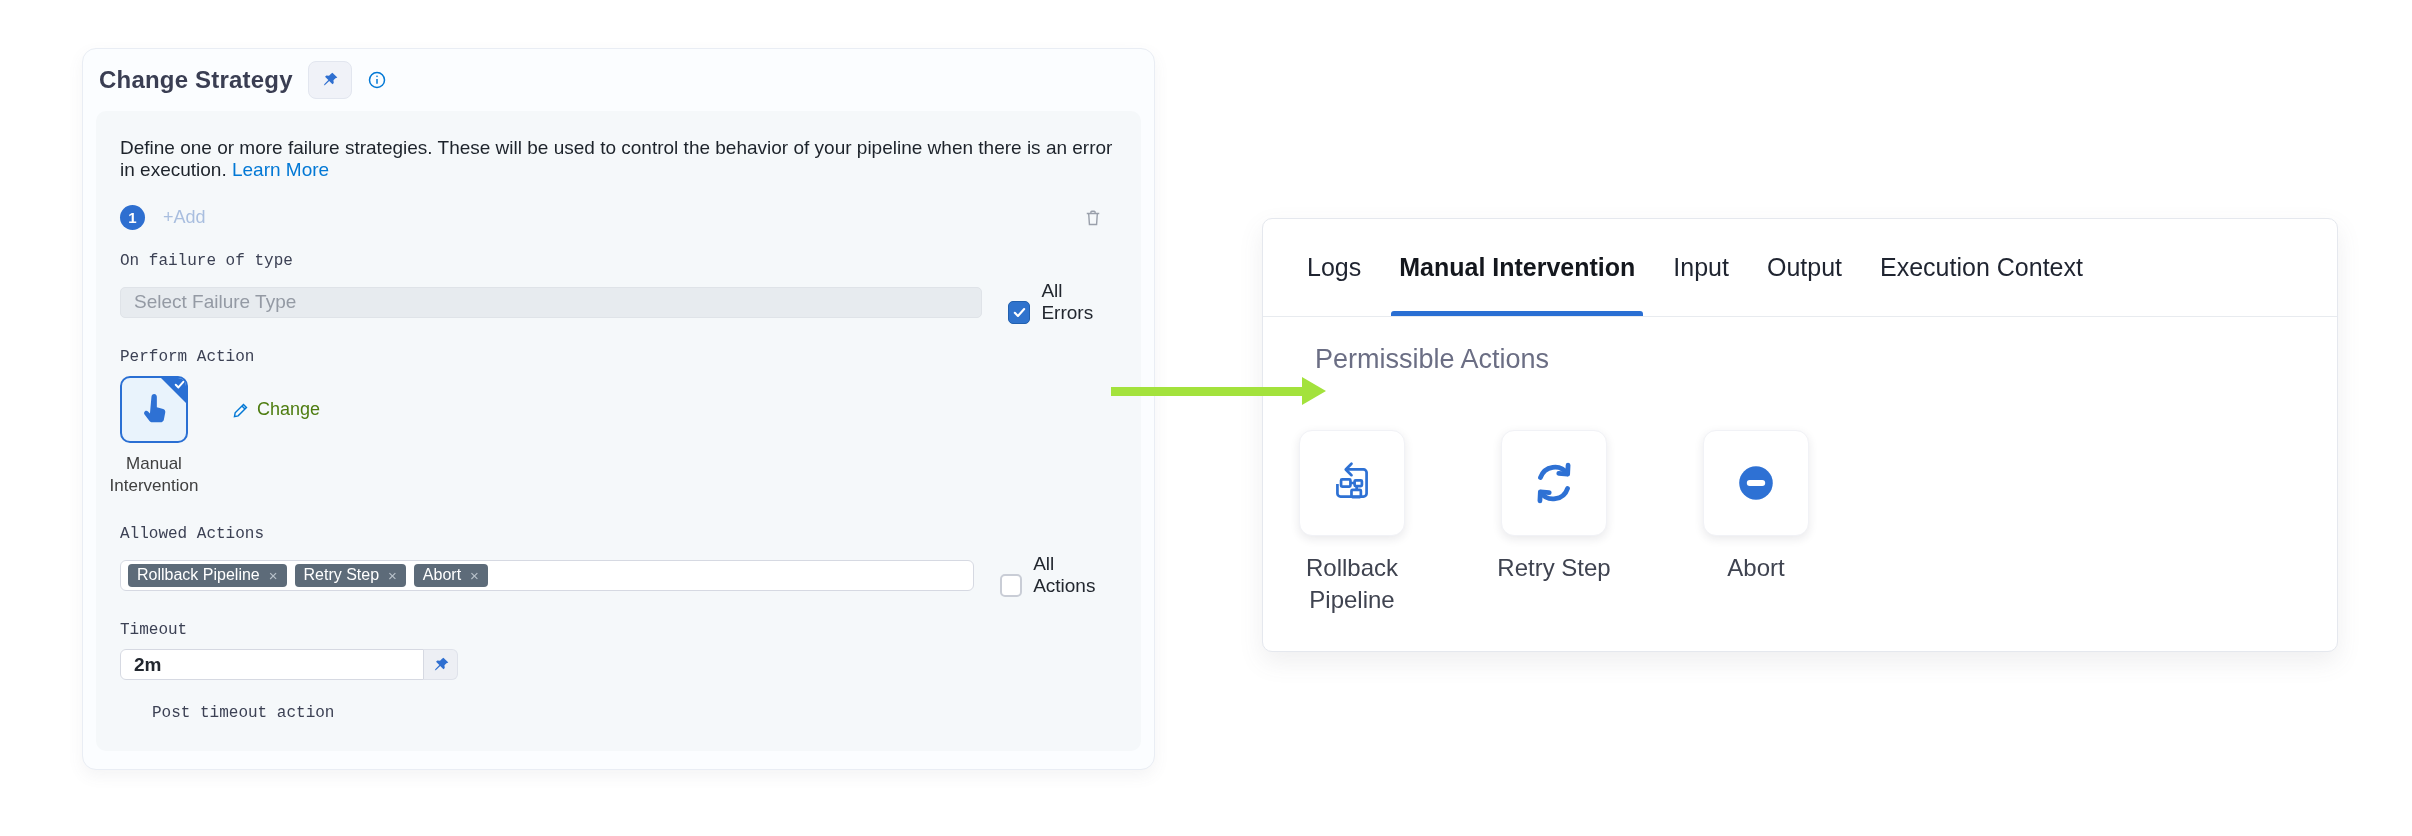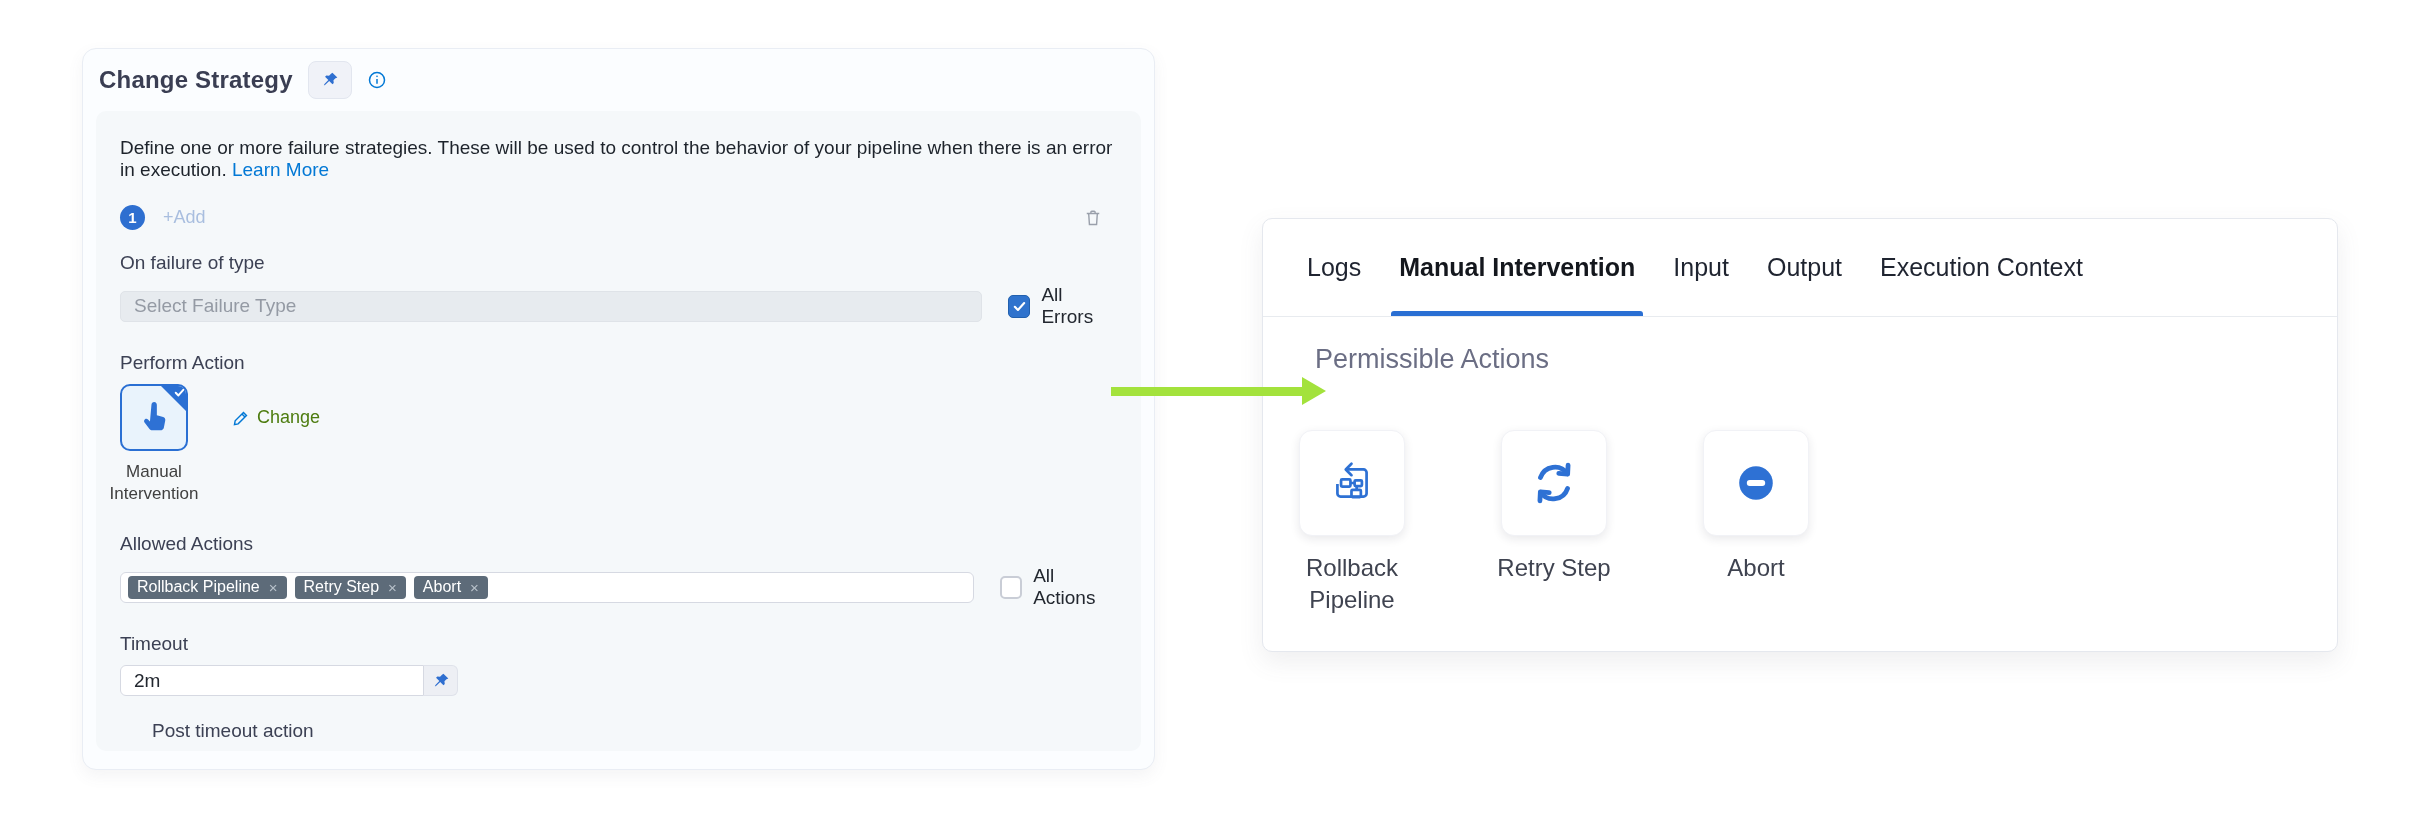--- a/index.html
+++ b/index.html
@@ -23,30 +23,30 @@
 
   .desc { font-size:19px; color:#1d232b; margin-bottom:24px; }
   .learn-more { color:#0278d5; text-decoration:none; cursor:pointer; }
 
   .strategy-row { display:flex; align-items:center; margin-bottom:22px; }
   .badge { width:25px; height:25px; border-radius:50%; background:#2e6fd0; color:#fff;
     font-size:15px; font-weight:700; display:flex; align-items:center; justify-content:center; }
   .add-link { margin-left:18px; font-size:18px; color:#a9bedf; cursor:pointer; }
   .trash { margin-left:auto; margin-right:14px; cursor:pointer; }
 
-  .field-label { display:block; font-size:19px; color:#3c4154; margin-bottom:10px; }
+  .field-label { display:block; font-size:16px; color:#3c4154; margin-bottom:10px;font-family:Liberation Mono, monospace; }
   .field { margin-bottom:24px; }
 
   .row { display:flex; align-items:center; }
 
   .select-input { width:887px; height:31px; background:#e7ebef; border:1px solid #dfe3e8;
     border-radius:5px; padding:0 13px; font-size:19px; color:#6b727c; outline:none; }
   .select-input::placeholder { color:#949aa4; }
 
-  .checkbox { display:flex; align-items:center; gap:11px; margin-left:26px; cursor:pointer; }
+  .checkbox { display:flex; align-items:flex-end; gap:11px; margin-left:26px; cursor:pointer; }
   .cb-box { width:23px; height:23px; border-radius:5px; display:flex; align-items:center;
     justify-content:center; }
   .cb-checked { background:#2f73cd; border:1px solid #2160ae; }
   .cb-unchecked { background:#ffffff; border:2px solid #c9cdd6; }
   .cb-label { font-size:19px; color:#22272f; }
 
   .action-area { display:flex; align-items:center; gap:44px; }
   .action-card { position:relative; width:68px; height:67px; background:#e9f3fc;
     border:2px solid #2a6fd3; border-radius:10px; display:flex; align-items:center;
     justify-content:center; cursor:pointer; overflow:hidden; }
@@ -59,21 +59,21 @@
     font-size:17px; color:#404040; line-height:1.3; }
 
   .tags-input { width:887px; height:31px; background:#fff; border:1px solid #d6d9e2;
     border-radius:6px; display:flex; align-items:center; gap:8px; padding:0 7px; }
   .tag { background:#5d6b79; color:#fff; font-size:16px; height:23px; padding:0 9px;
     border-radius:4px; display:flex; align-items:center; gap:9px; white-space:nowrap; }
   .tag-x { color:#b9c2cb; font-size:15px; cursor:pointer; line-height:1; }
 
   .timeout-group { display:flex; align-items:stretch; }
   .timeout-input { width:304px; height:31px; background:#fff; border:1px solid #d6d9e2;
-    border-radius:6px 0 0 6px; padding:0 13px; font-size:19px; color:#22272f; outline:none; }
+    border-radius:6px 0 0 6px; padding:0 13px; font-size:19px; color:#22272f; outline:none;font-weight:bold; }
   .pin-attach { width:34px; height:31px; background:#edeff4; border:1px solid #dfe2ea;
     border-left:none; border-radius:0 6px 6px 0; display:flex; align-items:center;
     justify-content:center; cursor:pointer; }
 
   
   .green-arrow { position:absolute; left:1111px; top:377px; width:215px; height:28px; z-index:6; }
   .arrow-shaft { position:absolute; left:0; top:10px; width:191px; height:9px; background:#a3e23c; }
   .arrow-head { position:absolute; left:191px; top:0; width:0; height:0;
     border-top:14px solid transparent; border-bottom:14px solid transparent;
     border-left:24px solid #a3e23c; }

